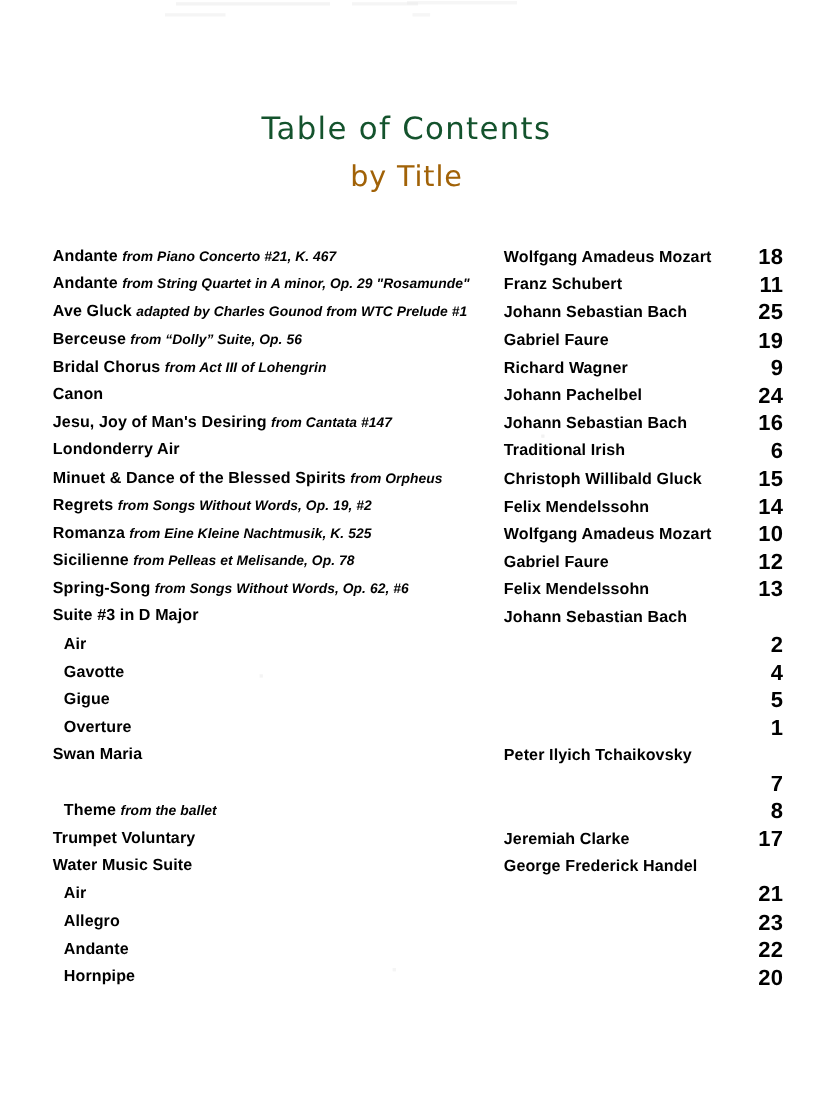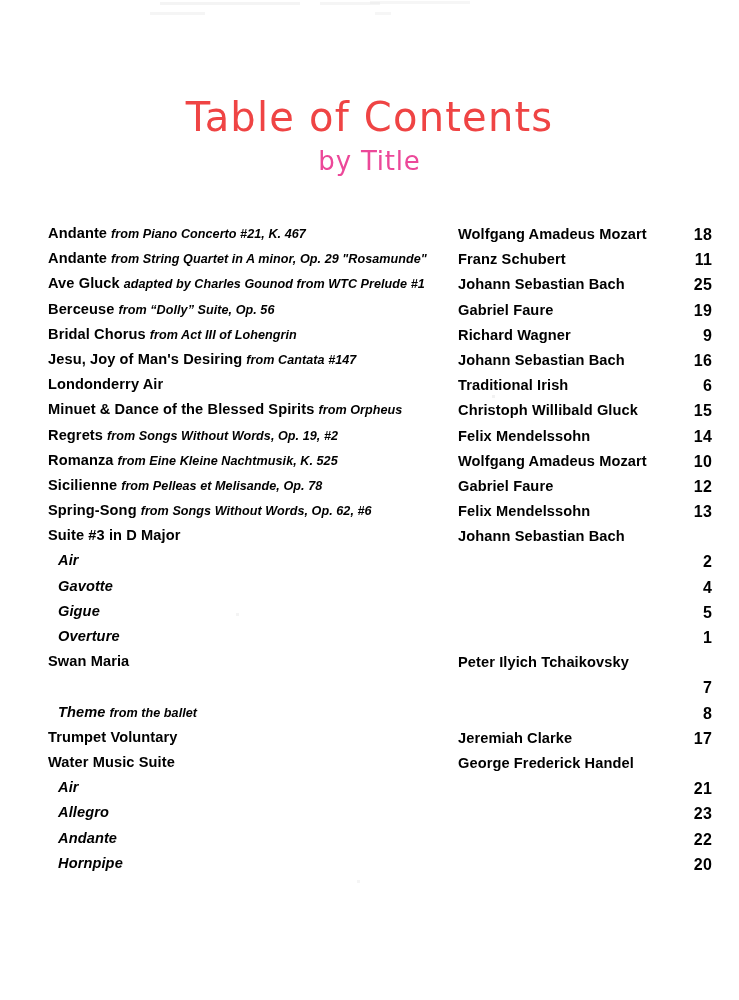--- a/index.html
+++ b/index.html
@@ -28,34 +28,34 @@
   
   .heading {
     position: absolute;
     top: 94px;
     left: 0;
     width: 739px;
     text-align: center;
   }
   .toc-title {
     font-family: "DejaVu Sans", sans-serif;
-    font-size: 40px;
+    font-size: 28px;
     line-height: 46px;
     font-weight: 400;
     letter-spacing: 1.2px;
-    color: #ef4444;
+    color: #14532d;
     white-space: nowrap;
   }
   .toc-subtitle {
     font-family: "DejaVu Sans", sans-serif;
     font-size: 26px;
     line-height: 30px;
     font-weight: 400;
     letter-spacing: 0.8px;
-    color: #ec4899;
+    color: #a16207;
     margin-top: 6px;
     white-space: nowrap;
   }
 
   
   .toc-list {
     position: absolute;
     top: 222px;
     left: 0;
     width: 739px;
@@ -89,33 +89,32 @@
     letter-spacing: 0.1px;
   }
   .col-page {
     position: absolute;
     left: 612px;
     width: 100px;
     top: 0;
     height: 25.2px;
     line-height: 25.2px;
     text-align: right;
-    font-size: 16px;
+    font-size: 20px;
     font-weight: bold;
     letter-spacing: 0.2px;
   }
 
   
   .t-main {
     font-size: 14.6px;
     font-weight: bold;
     letter-spacing: 0.1px;
   }
   .t-main.ital {
-    font-style: italic;
   }
   .t-sub {
     font-size: 12.6px;
     font-weight: bold;
     font-style: italic;
     letter-spacing: 0.05px;
     margin-left: 4px;
   }
 
   
@@ -164,20 +163,25 @@
         <div class="col-title"><span class="t-main">Berceuse</span><span class="t-sub">from “Dolly” Suite, Op. 56</span></div>
         <div class="col-composer">Gabriel Faure</div>
         <div class="col-page">19</div>
       </div>
       <div class="toc-row">
         <div class="col-title"><span class="t-main">Bridal Chorus</span><span class="t-sub">from Act III of Lohengrin</span></div>
         <div class="col-composer">Richard Wagner</div>
         <div class="col-page">9</div>
       </div>
       <div class="toc-row">
+        <div class="col-title"><span class="t-main">Canon</span></div>
+        <div class="col-composer">Johann Pachelbel</div>
+        <div class="col-page">24</div>
+      </div>
+      <div class="toc-row">
         <div class="col-title"><span class="t-main">Jesu, Joy of Man's Desiring</span><span class="t-sub">from Cantata #147</span></div>
         <div class="col-composer">Johann Sebastian Bach</div>
         <div class="col-page">16</div>
       </div>
       <div class="toc-row">
         <div class="col-title"><span class="t-main">Londonderry Air</span></div>
         <div class="col-composer">Traditional Irish</div>
         <div class="col-page">6</div>
       </div>
       <div class="toc-row">

